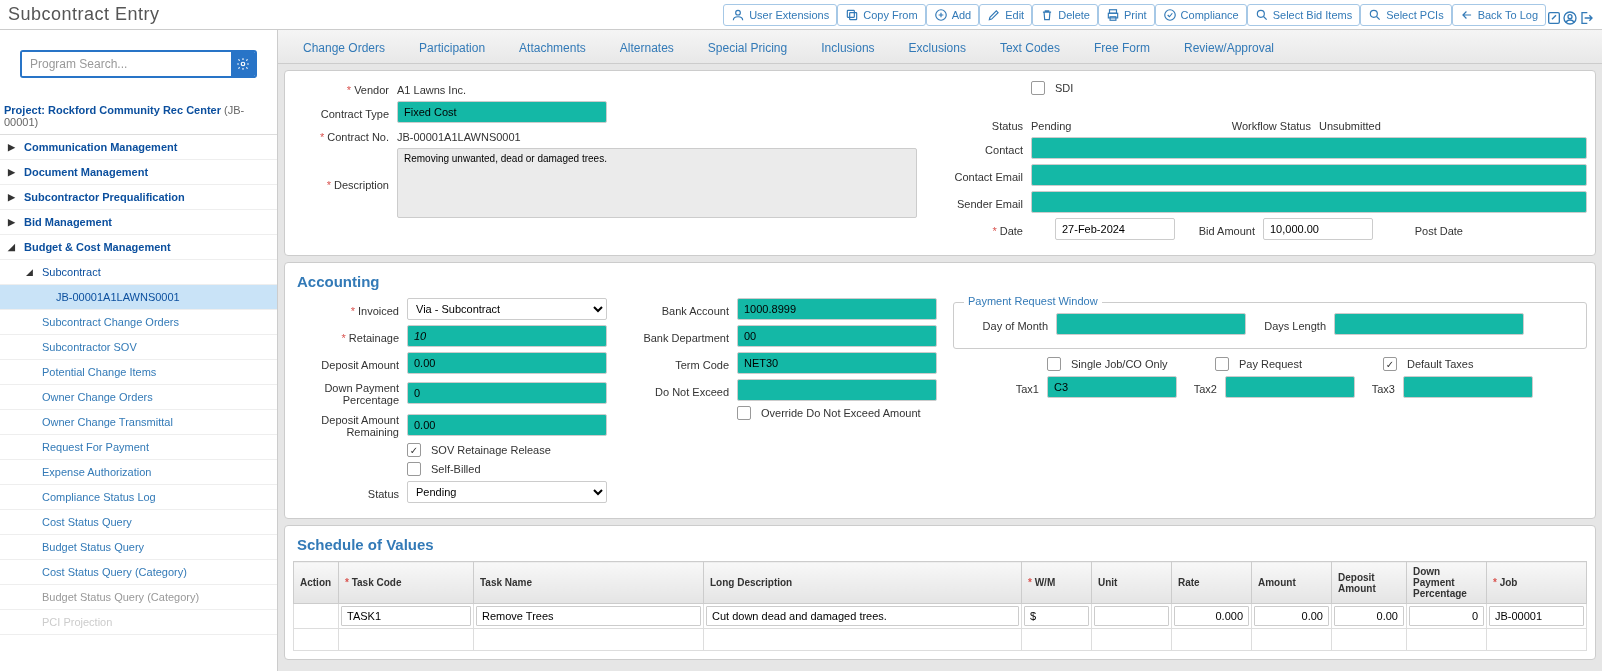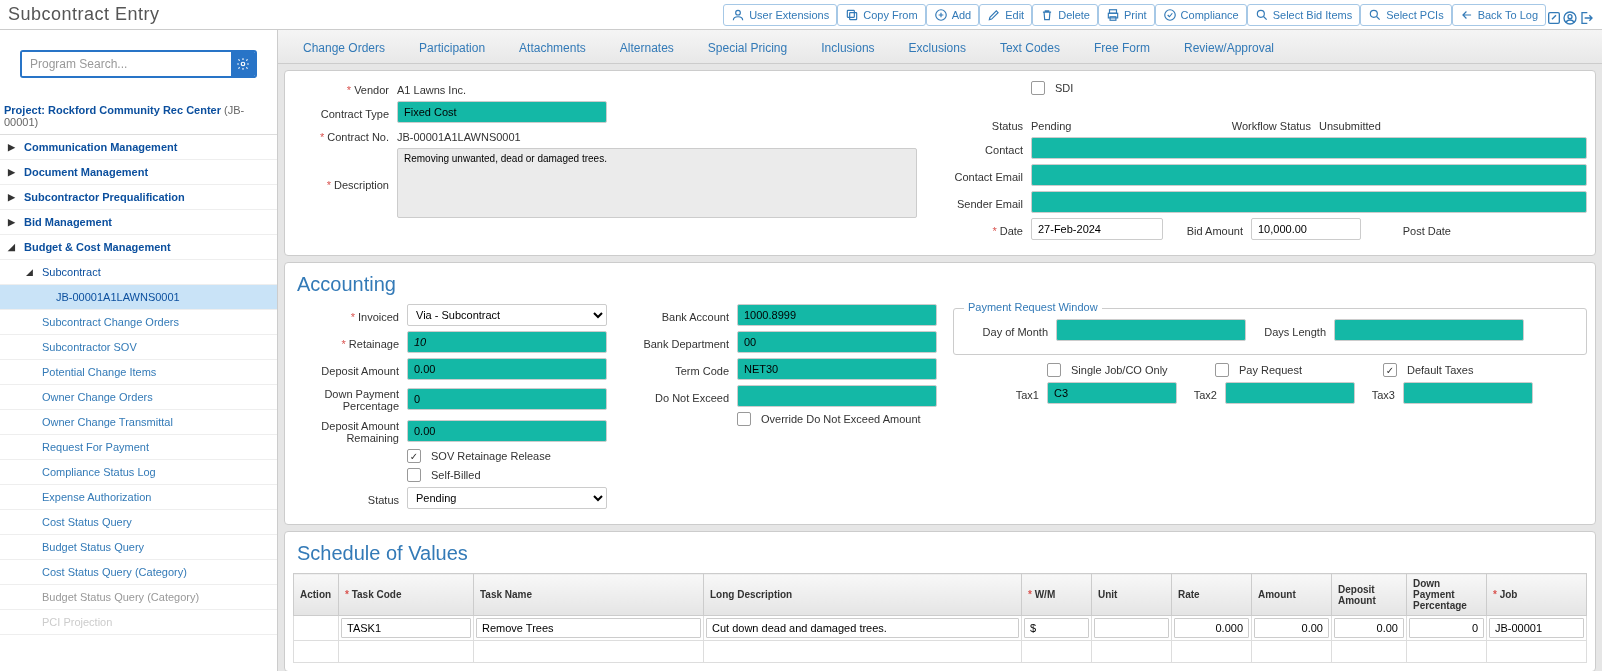--- a/index.html
+++ b/index.html
@@ -30,21 +30,21 @@
 .tree-sub .caret{width:10px;margin-right:6px;font-size:9px;color:#333}
 .tree-leaf{padding:6px 8px 6px 42px;border-bottom:1px solid #eee;color:#337ab7;cursor:pointer;font-size:11px}
 .tree-leaf.selected{background:#c9e3f7;color:#0b4f9e}
 .main{flex:1;background:#e6e6e6;overflow-y:auto;padding:0;position:relative}
 .main::-webkit-scrollbar{width:10px}
 .main::-webkit-scrollbar-thumb{background:#c1c1c1;border-radius:5px}
 .tabs{display:flex;background:linear-gradient(#f5f5f5,#e8e8e8);border-bottom:1px solid #ccc;padding-left:8px}
 .tab{padding:9px 16px;color:#337ab7;cursor:pointer;font-size:12px;border:1px solid transparent;border-bottom:none;position:relative;top:1px}
 .tab.active{background:#fff;border-color:#ccc;border-radius:4px 4px 0 0;color:#337ab7;font-weight:bold}
 .panel{background:#fff;border:1px solid #ccc;border-radius:4px;margin:6px;padding:10px 8px}
-.section-title{color:#337ab7;font-size:20px;font-weight:normal;margin-bottom:8px;padding-left:4px}
+.section-title{color:#337ab7;font-size:15px;font-weight:bold;margin-bottom:8px;padding-left:4px}
 .lbl{text-align:right;font-size:11px;color:#333;padding-right:4px;padding-top:3px}
 .req::before{content:"* ";color:#d9534f}
 .val{font-size:11px;color:#333;padding-top:3px}
 .inp{width:100%;padding:3px 6px;border:1px solid #ccc;background:#14b8a6;font-size:11px;height:22px;border-radius:2px}
 .inp.white{background:#fff}
 .sel{width:100%;padding:2px 4px;border:1px solid #ccc;background:#fff;font-size:11px;height:22px;border-radius:2px}
 .ta{width:100%;padding:4px 6px;border:1px solid #ccc;background:#ebebeb;font-size:10px;border-radius:2px;resize:none;height:70px;font-family:inherit}
 .chk{width:14px;height:14px;border:1px solid #999;border-radius:2px;display:inline-flex;align-items:center;justify-content:center;margin-right:6px;background:#fff;font-size:10px;color:#333}
 .fieldset{border:1px solid #ccc;border-radius:3px;padding:10px 8px 8px;margin:4px 0;position:relative}
 .fieldset-legend{position:absolute;top:-8px;left:10px;background:#fff;padding:0 4px;color:#337ab7;font-size:11px}
@@ -186,22 +186,22 @@
             <span class="caret">◢</span>
             <span>Subcontract</span>
           </div>
         <div class="tree-leaf selected" style="padding-left:56px">JB-00001A1LAWNS0001</div>
         <div class="tree-leaf">Subcontract Change Orders</div>
         <div class="tree-leaf">Subcontractor SOV</div>
         <div class="tree-leaf">Potential Change Items</div>
         <div class="tree-leaf">Owner Change Orders</div>
         <div class="tree-leaf">Owner Change Transmittal</div>
         <div class="tree-leaf">Request For Payment</div>
+        <div class="tree-leaf">Expense Authorization</div>
         <div class="tree-leaf">Compliance Status Log</div>
-        <div class="tree-leaf">Expense Authorization</div>
         <div class="tree-leaf">Cost Status Query</div>
         <div class="tree-leaf">Budget Status Query</div>
         <div class="tree-leaf">Cost Status Query (Category)</div>
         <div class="tree-leaf" style="color:#999">Budget Status Query (Category)</div>
         <div class="tree-leaf" style="color:#ccc">PCI Projection</div>
       </div>
     </div>
 
     <div class="main">
       <div class="tabs">
@@ -256,21 +256,21 @@
             <div class="flex-line">
                 <div class="lbl" style="width:100px">Contact Email</div>
                 <input class="inp" style="flex: 1 1 0%;" value="">
               </div>
             <div class="flex-line">
                 <div class="lbl" style="width:100px">Sender Email</div>
                 <input class="inp" style="flex: 1 1 0%;" value="">
               </div>
             <div class="flex-line">
               <div class="lbl req" style="width:100px">Date</div>
-                <input class="inp white" style="width: 132px;" value="27-Feb-2024">
+                <input class="inp white" style="width: 120px; margin-left: 24px;" value="27-Feb-2024">
               <div class="lbl" style="width:80px">Bid Amount</div>
                 <input class="inp white" style="width: 110px;" value="10,000.00">
               <div class="lbl" style="width:90px">Post Date</div>
                 <div class="val"></div>
             </div>
           </div>
         </div>
       </div>
 
       <div class="panel">

